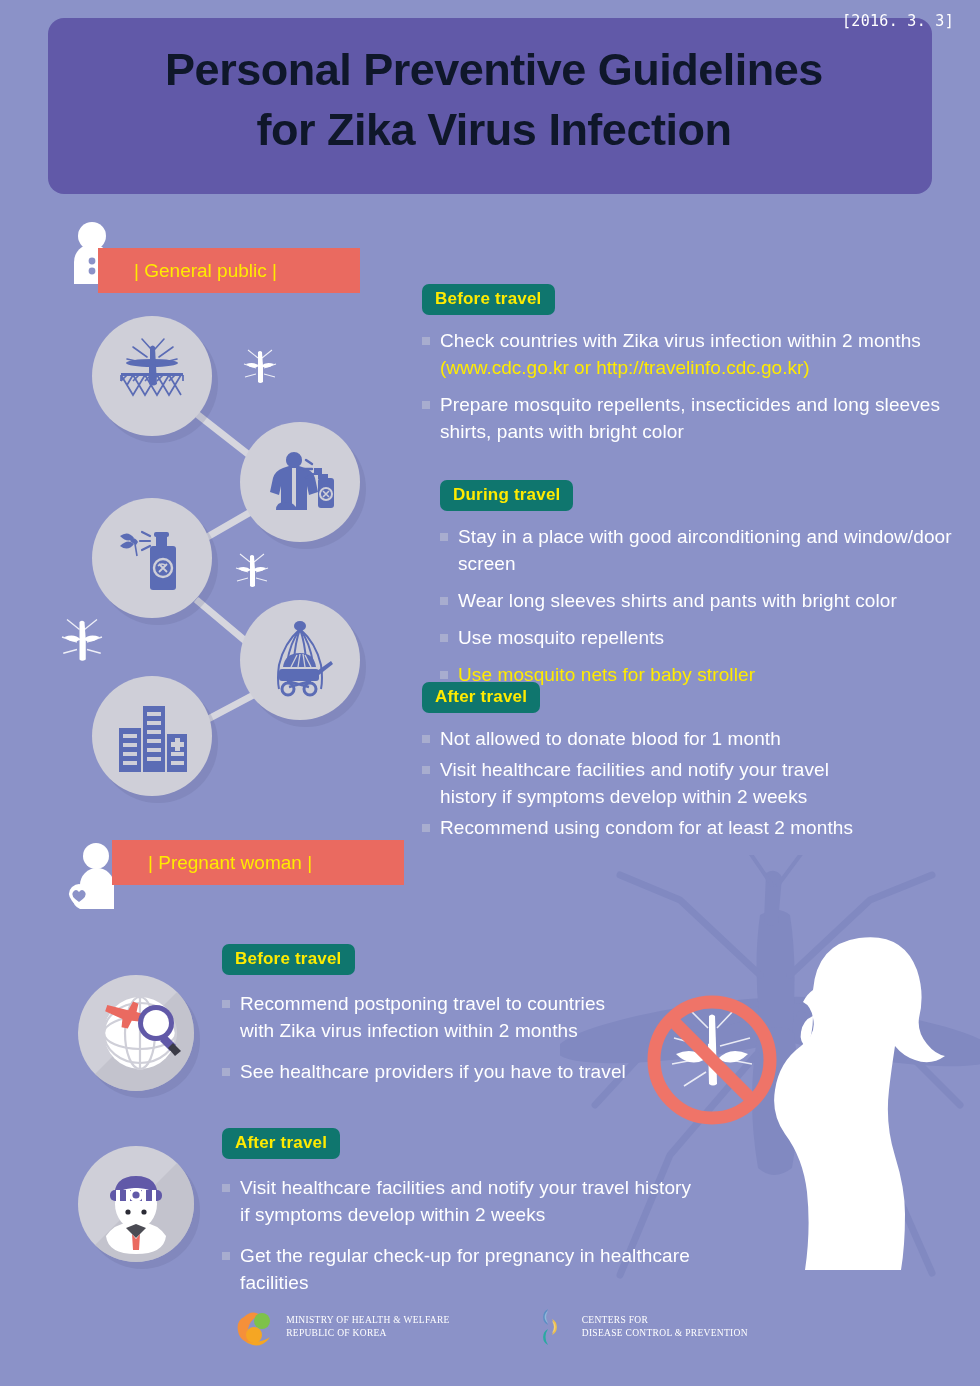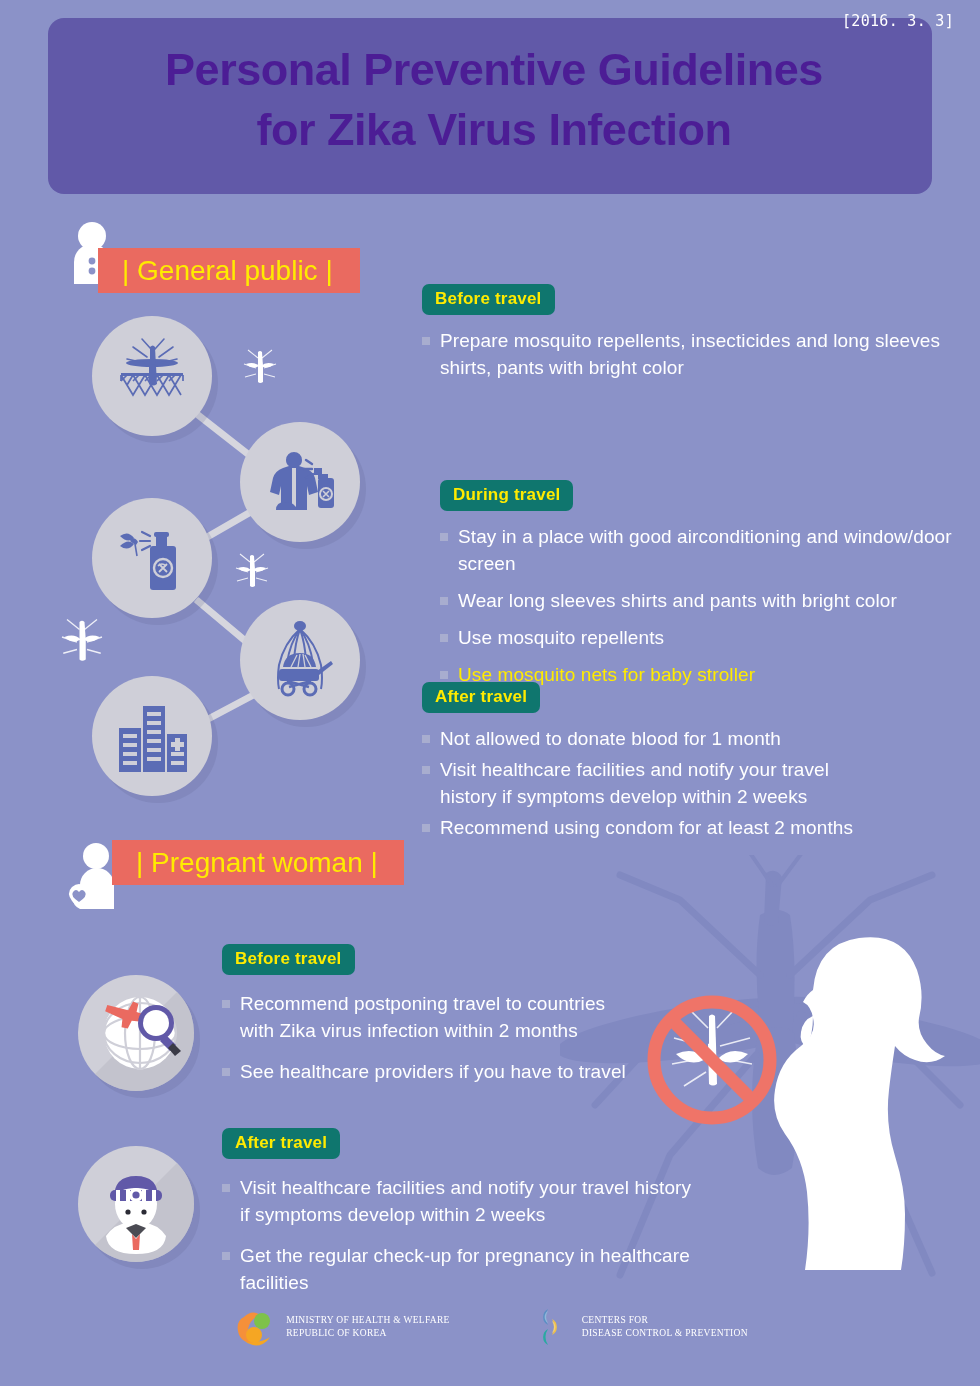--- a/index.html
+++ b/index.html
@@ -25,36 +25,36 @@
     position: absolute; left: 48px; top: 18px; width: 884px; height: 176px;
     background: #6159a8; border-radius: 16px;
   }
   .header-date {
     position: absolute; right: 26px; top: 12px;
     color: #ffffff; font-size: 15px; letter-spacing: .3px;
     font-family: "DejaVu Sans Mono", monospace;
   }
   .header-title {
     position: absolute; left: 8px; right: 0; top: 40px;
-    text-align: center; color: #4c1d95;
+    text-align: center; color: #0f172a;
     font-size: 45px; font-weight: bold; line-height: 1.33;
     letter-spacing: -.5px;
   }
 
   
   .person-badge { position: absolute; }
   .ribbon {
     position: absolute; height: 45px;
     background: #ea6a60;
     display: flex; align-items: center;
     clip-path: polygon(0 0, 100% 0, 100% 100%, 100% 100%, calc(100% - 32px) 50%, 100% 0, 100% 100%, 0 100%);
   }
   .ribbon-inner {
-    color: #ffeb00; font-size: 28px; font-weight: 500;
-    padding-left: 24px; white-space: nowrap;
+    color: #ffeb00; font-size: 19px; font-weight: 500;
+    padding-left: 36px; white-space: nowrap;
   }
 
   
   .badge {
     display: inline-block;
     background: #0f766e; color: #ffeb00;
     font-size: 17px; font-weight: bold;
     padding: 5px 13px 6px 13px; border-radius: 7px;
     letter-spacing: .2px;
   }
@@ -287,20 +287,27 @@
     <g stroke="#ffffff" stroke-width="1.1" fill="none" opacity=".85">
       <path d="M22 14 L12 6 M26 14 L36 6 M20 24 L8 20 M28 24 L40 20 M20 30 L9 33 M28 30 L39 33"></path>
     </g>
   </svg>
 
   <div style="position:absolute; left:422px; top:284px; width:546px;">
     <span class="badge">Before travel</span>
     <div class="bullets">
       <div class="bullet">
         <span class="sq"></span>
+        <span>
+          <span class="txt">Check countries with Zika virus infection within 2 months</span>
+          <div class="sub">(www.cdc.go.kr or http://travelinfo.cdc.go.kr)</div>
+        </span>
+      </div>
+      <div class="bullet">
+        <span class="sq"></span>
         <span class="txt">Prepare mosquito repellents, insecticides and long sleeves shirts, pants with bright color</span>
       </div>
     </div>
   </div>
 
   <div style="position:absolute; left:440px; top:480px; width:546px;">
     <span class="badge">During travel</span>
     <div class="bullets">
       <div class="bullet">
         <span class="sq"></span>

